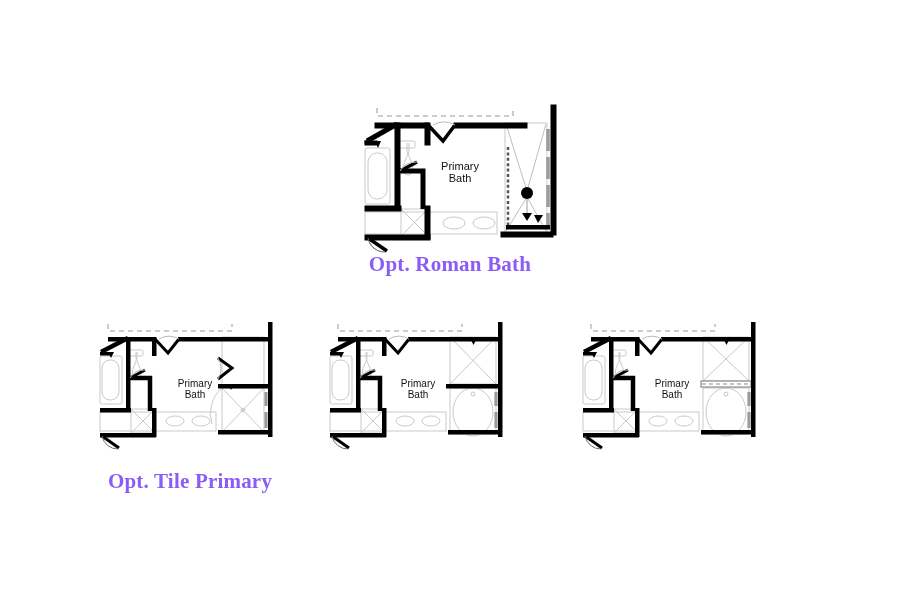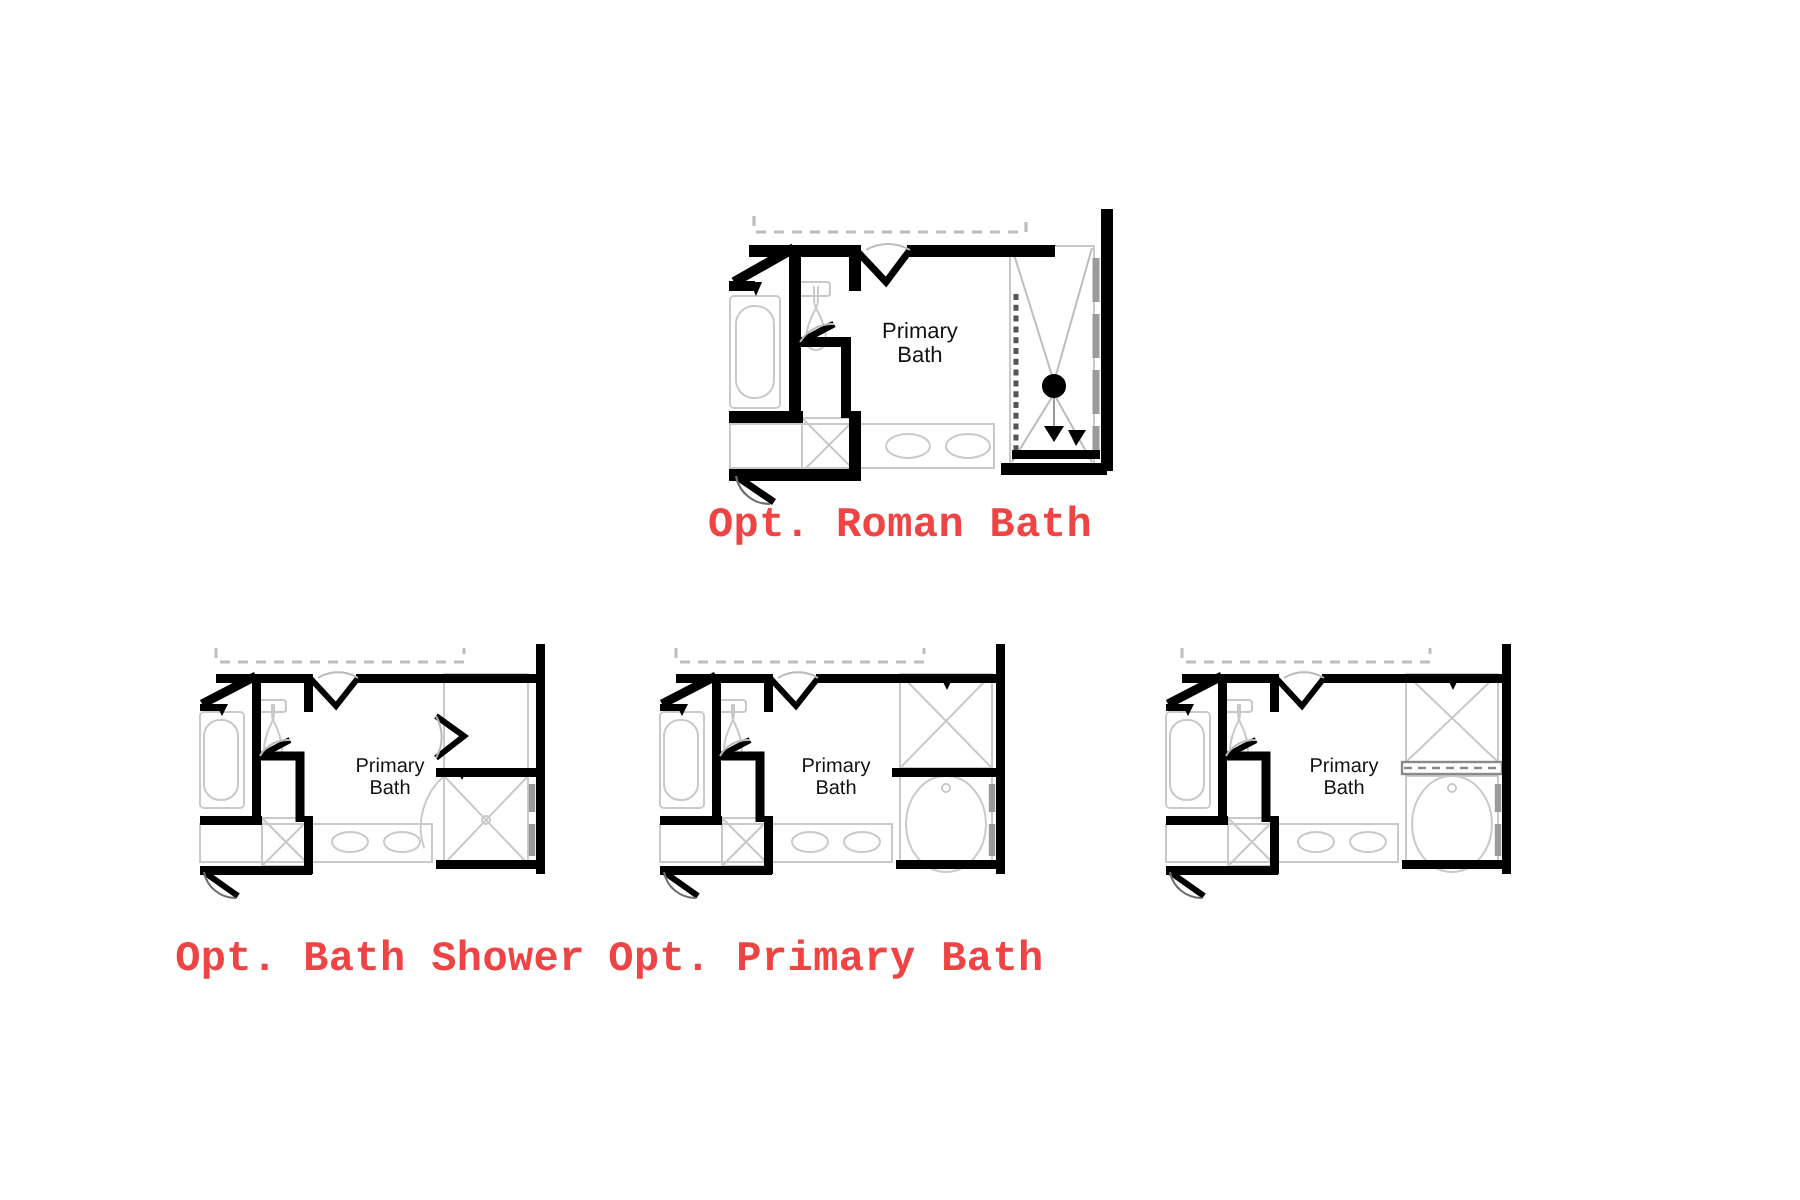--- a/index.html
+++ b/index.html
@@ -20,23 +20,23 @@
     width: 900px;
     height: 540px;
     padding-left: 18px;
   }
   .plan {
     position: absolute;
   }
   .plan-caption {
     position: absolute;
     text-align: center;
-    font-family: Liberation Mono, monospace;
+    font-family: Liberation Serif, serif;
     font-weight: bold;
-    color: #ef4444;
+    color: #8b5cf6;
     white-space: nowrap;
     letter-spacing: 0.2px;
   }
   .room-label {
     position: absolute;
     text-align: center;
     font-family: "Liberation Sans", sans-serif;
     color: #111111;
     white-space: nowrap;
     line-height: 1.12;
@@ -218,21 +218,21 @@
           <polygon points="8,30 14,30 11,36"></polygon>
           <polygon points="128,62 134,62 131,68"></polygon>
         </g>
       </g>
     </svg>
   </div>
   <div class="room-label" style="left:168px; top:378px; width:54px; font-size:10px;">
     <div>Primary</div>
     <div>Bath</div>
   </div>
-  <div class="plan-caption" style="left:55px; top:469px; width:270px; font-size:21px;">Opt. Bath Shower</div>
+  <div class="plan-caption" style="left:55px; top:469px; width:270px; font-size:21px;">Opt. Tile Primary</div>
 
   <div class="plan" style="left:330px; top:322px;">
     <svg width="185" height="135" viewBox="0 0 185 135">
       <g fill="none" stroke="#000" stroke-width="1">
 
         <g stroke="#bdbdbd" stroke-width="1.5" stroke-dasharray="5,4" fill="none">
           <path d="M8 2 L8 9 L132 9 L132 2"></path>
         </g>
 
         <g stroke="#c9c9c9" stroke-width="1" fill="none">
@@ -296,21 +296,20 @@
           <polygon points="8,30 14,30 11,36"></polygon>
           <polygon points="140,16 147,16 143.5,23"></polygon>
         </g>
       </g>
     </svg>
   </div>
   <div class="room-label" style="left:391px; top:378px; width:54px; font-size:10px;">
     <div>Primary</div>
     <div>Bath</div>
   </div>
-  <div class="plan-caption" style="left:273px; top:469px; width:280px; font-size:21px;">Opt. Primary Bath</div>
 
   <div class="plan" style="left:583px; top:322px;">
     <svg width="185" height="135" viewBox="0 0 185 135">
       <g fill="none" stroke="#000" stroke-width="1">
 
         <g stroke="#bdbdbd" stroke-width="1.5" stroke-dasharray="5,4" fill="none">
           <path d="M8 2 L8 9 L132 9 L132 2"></path>
         </g>
 
         <g stroke="#c9c9c9" stroke-width="1" fill="none">

